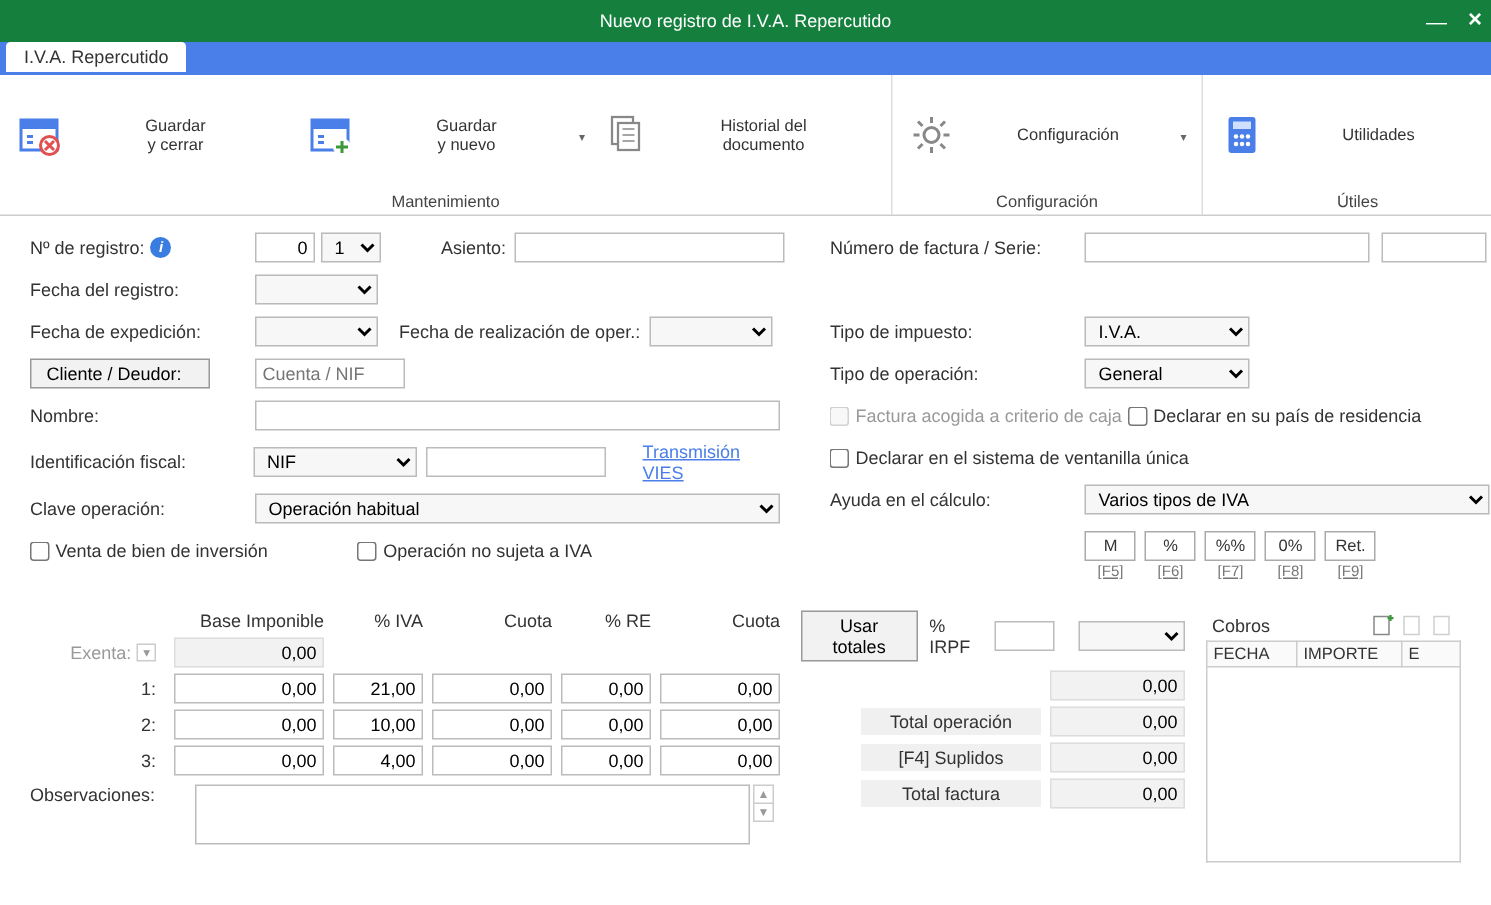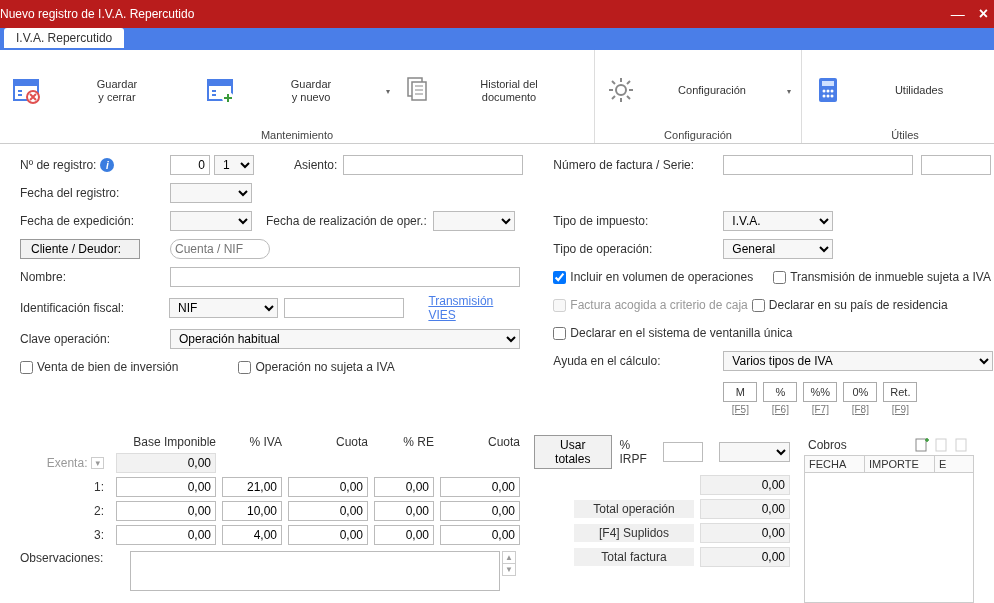--- a/index.html
+++ b/index.html
@@ -1,19 +1,19 @@
 <!DOCTYPE html>
 <html><head>
 <meta charset="utf-8">
 <style>
 * { box-sizing: border-box; margin: 0; padding: 0; font-family: "Segoe UI", Tahoma, sans-serif; font-size: 12px; }
 body { background: #fff; width: 994px; height: 603px; overflow: hidden; color: #333; }
 
 
-.titlebar { background: #b91c1c; color: #fff; height: 28px; display: flex; align-items: center; position: relative; }
+.titlebar { background: #15803d; color: #fff; height: 28px; display: flex; align-items: center; justify-content: center; position: relative; }
 .titlebar .title { font-size: 12px; }
 .titlebar .controls { position: absolute; right: 6px; top: 0; display: flex; gap: 14px; align-items: center; height: 28px; }
 .titlebar .controls span { color: #fff; font-size: 14px; cursor: pointer; }
 
 
 .tabstrip { background: #4a7ee8; height: 22px; padding-left: 4px; }
 .tabstrip .tab { display: inline-block; background: #fff; color: #333; padding: 3px 12px; border-top-left-radius: 3px; border-top-right-radius: 3px; }
 
 
 .ribbon { background: #fff; border-bottom: 1px solid #ccc; display: flex; height: 94px; }
@@ -193,21 +193,21 @@
         <select style="width:82px"><option></option></select>
       </div>
       <div class="row">
         <div class="lbl">Fecha de expedición:</div>
         <select style="width:82px"><option></option></select>
         <span style="margin:0 6px 0 14px">Fecha de realización de oper.:</span>
         <select style="width:82px"><option></option></select>
       </div>
       <div class="row">
         <button class="btn" style="width:120px;text-align:left;margin-right:30px">Cliente / Deudor:</button>
-        <input type="text" style="width: 100px; border-radius: 10px;" placeholder="Cuenta / NIF">
+        <input type="text" style="width: 100px;" placeholder="Cuenta / NIF">
       </div>
       <div class="row">
         <div class="lbl">Nombre:</div>
         <input type="text" style="width: 350px;">
       </div>
       <div class="row">
         <div class="lbl">Identificación fiscal:</div>
         <select style="width:110px"><option>NIF</option></select>
         <input type="text" style="width: 120px; margin-left: 6px;">
         <span class="link" style="margin-left:24px">Transmisión VIES</span>
@@ -235,30 +235,20 @@
         <input type="text" style="width: 70px; margin-left: 8px;">
       </div>
       <div class="row" style="height:22px"></div>
       <div class="row">
         <div class="lbl" style="width:170px">Tipo de impuesto:</div>
         <select style="width:110px"><option>I.V.A.</option></select>
       </div>
       <div class="row">
         <div class="lbl" style="width:170px">Tipo de operación:</div>
         <select style="width:110px"><option>General</option></select>
-      </div>
-      <div class="row" style="gap:20px">
-        <label class="chk">
-            <input type="checkbox" checked="" style="">
-            <span>Incluir en volumen de operaciones</span>
-          </label>
-        <label class="chk">
-            <input type="checkbox" style="">
-            <span>Transmisión de inmueble sujeta a IVA</span>
-          </label>
       </div>
       <div class="row" style="gap:4px">
         <label class="chk disabled-text">
             <input type="checkbox" disabled="" style="">
             <span>Factura acogida a criterio de caja</span>
           </label>
         <label class="chk">
             <input type="checkbox" style="">
             <span>Declarar en su país de residencia</span>
           </label>

